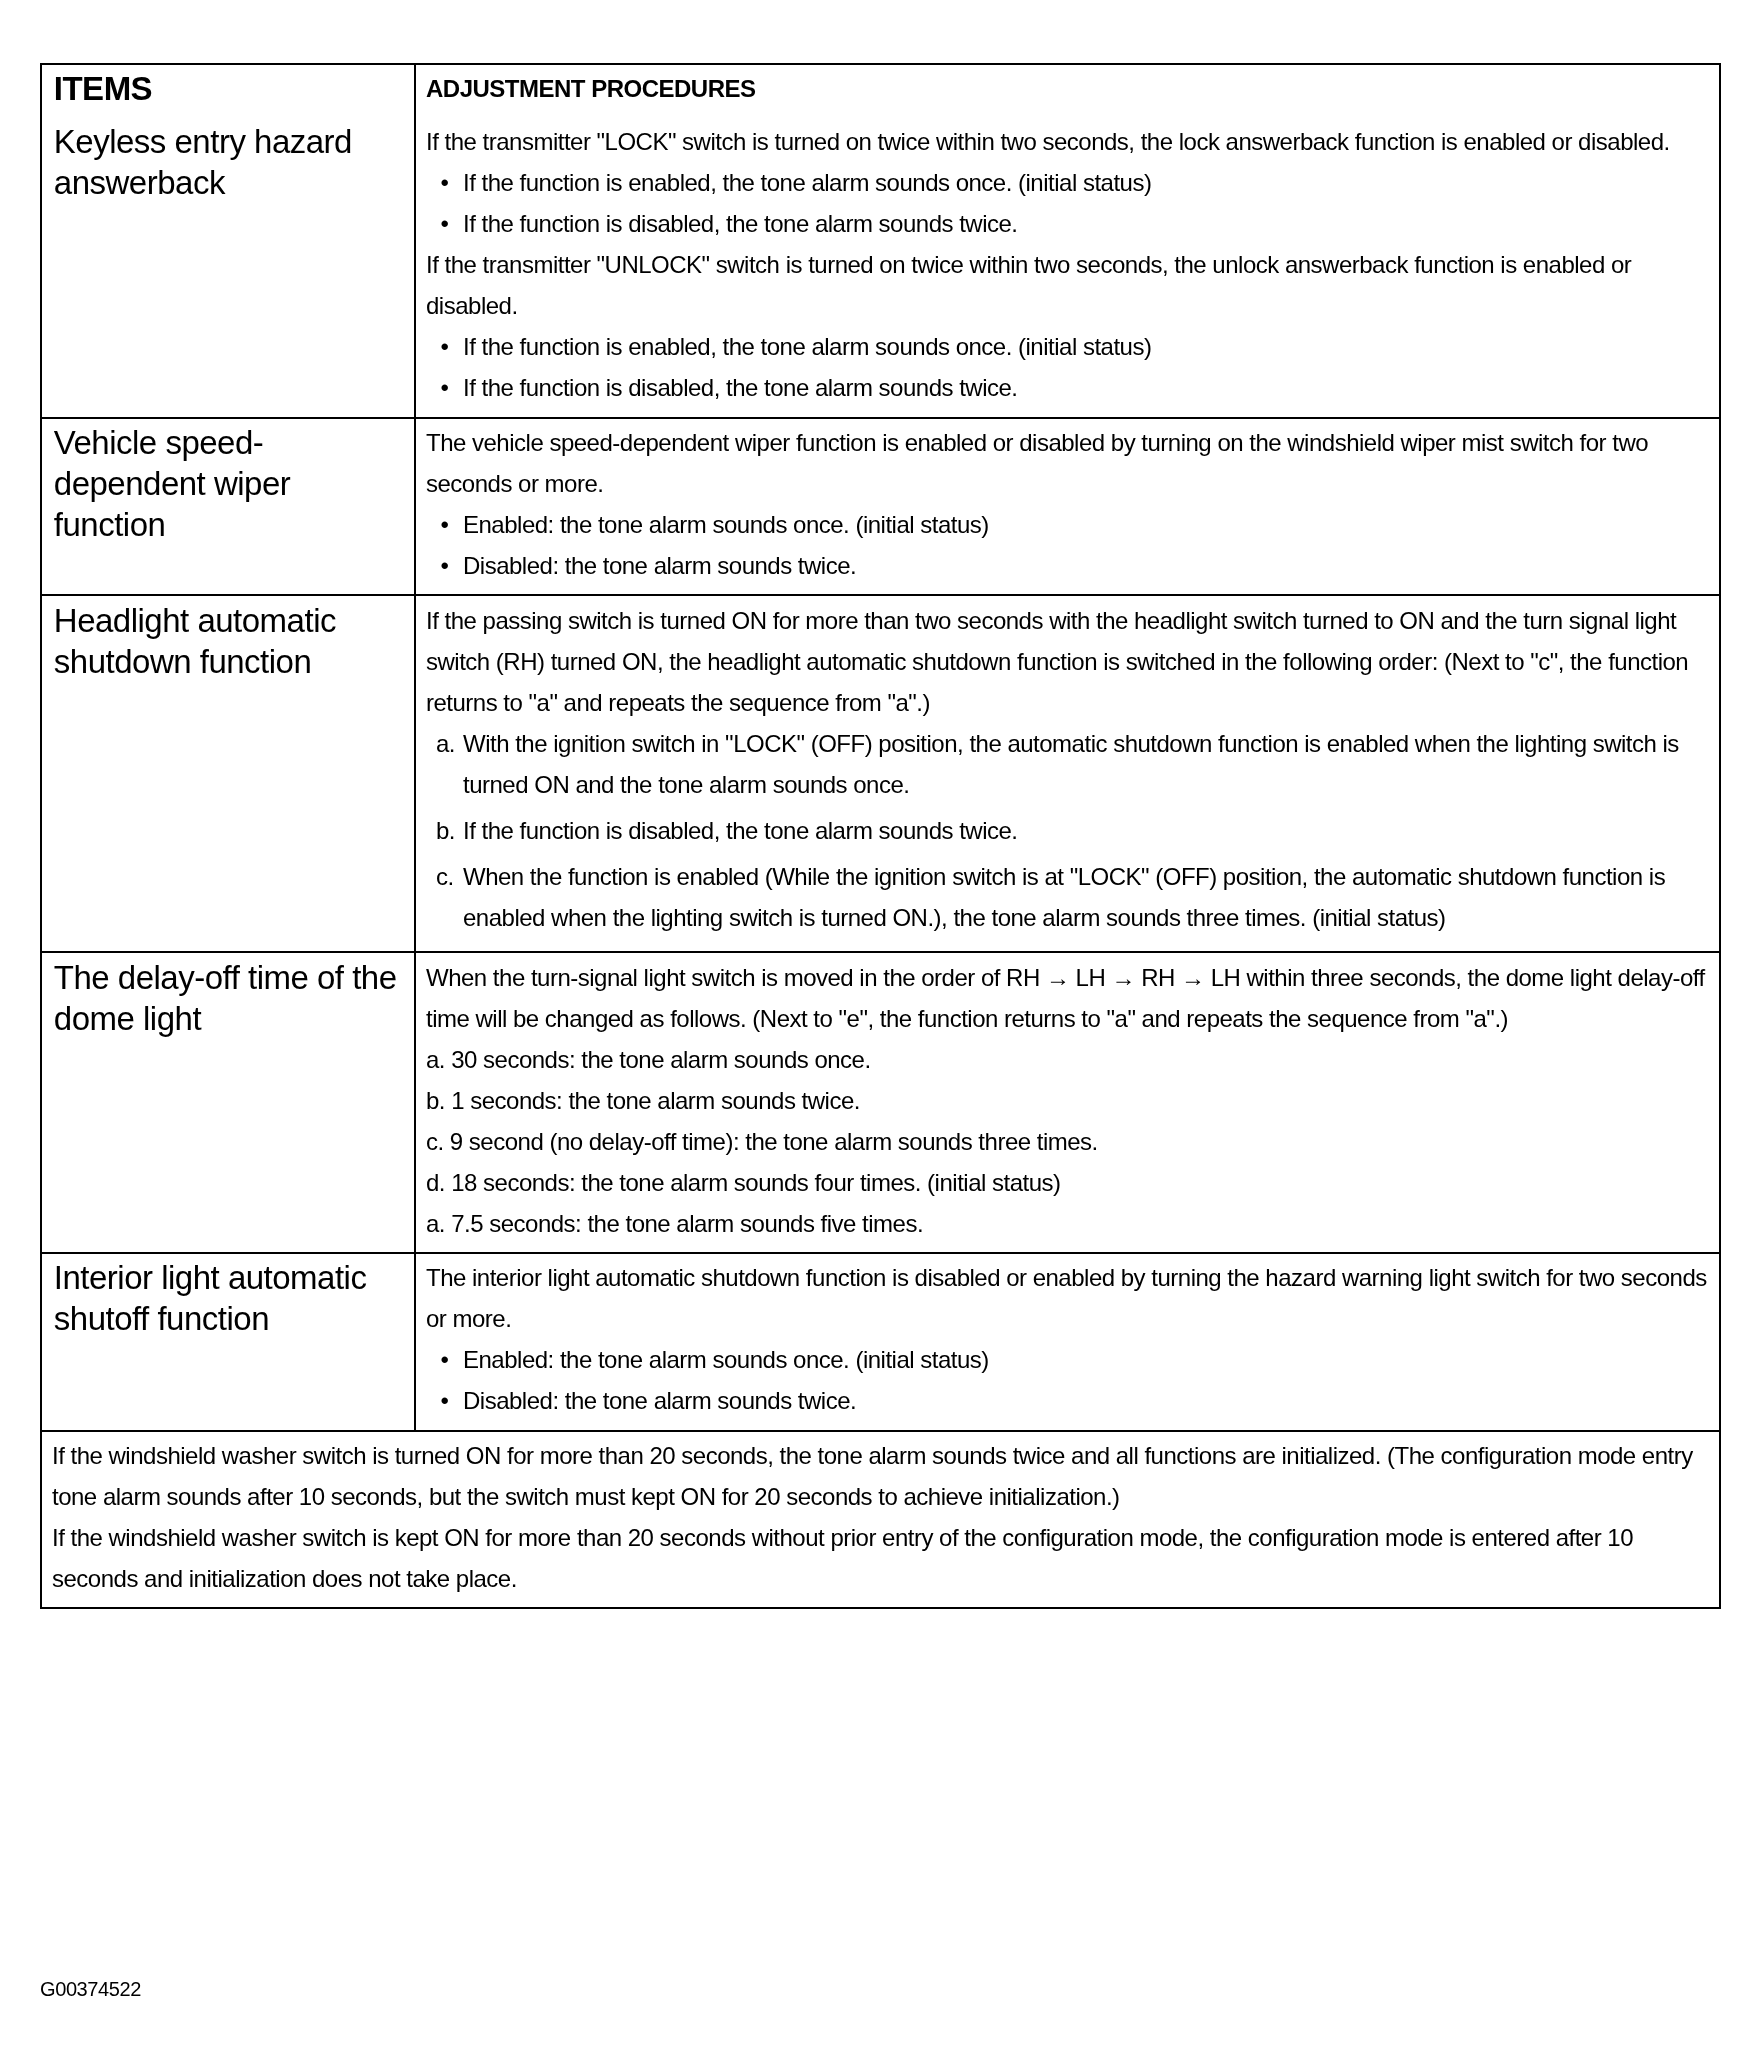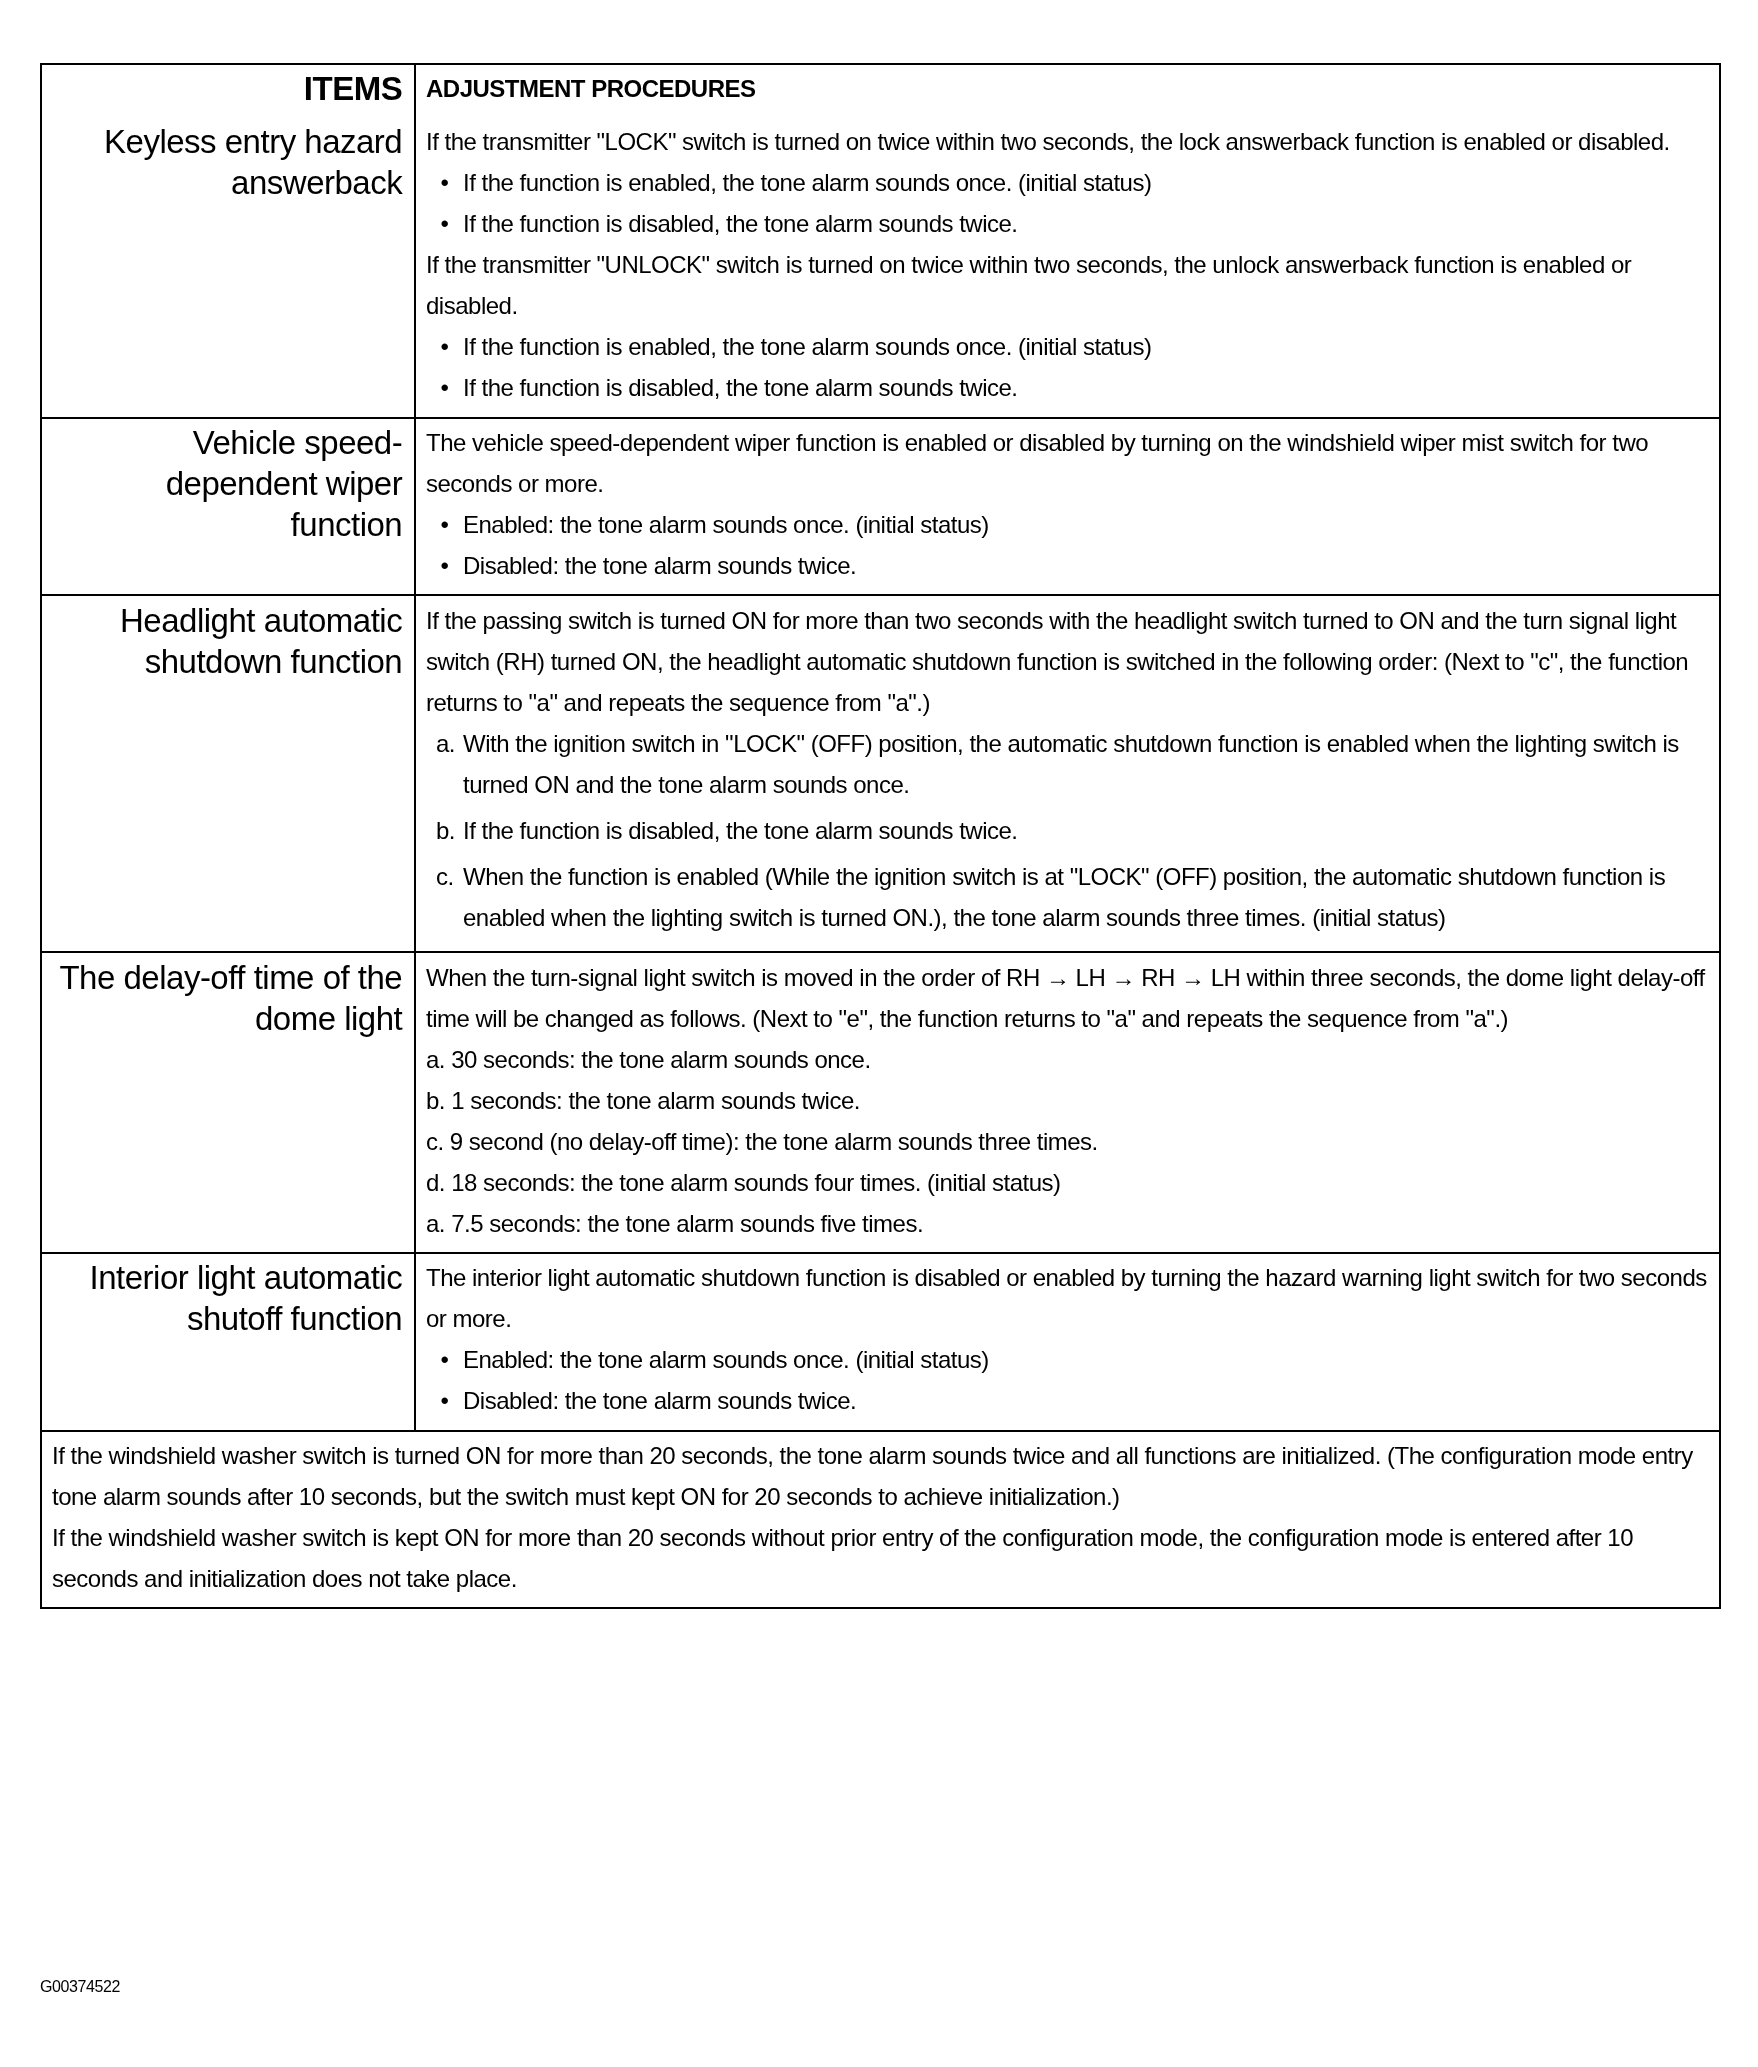--- a/index.html
+++ b/index.html
@@ -1,29 +1,29 @@
 <!DOCTYPE html>
 <html style="font-size:13.5px"><head>
 <meta charset="utf-8">
 <style>
   html, body { margin:0; padding:0; background:#ffffff; }
   body { width:1758px; height:2068px; position:relative; overflow:hidden;
          font-family:"Liberation Sans", sans-serif; color:#000; }
   .tbl { position:absolute; left:40px; top:63px; width:1677px; border:2.5px solid #000; border-collapse:collapse; }
   .row { display:flex; border-top:2.5px solid #000; }
   .row:first-child { border-top:none; }
-  .c1 { width:374px; border-right:2.5px solid #000; padding:3.4px 11.8px 8.4px 11.8px; box-sizing:border-box; font-size:33px; line-height:41px; letter-spacing:-0.5px;text-align:right; }
+  .c1 { width:374px; border-right:2.5px solid #000; padding:3.4px 11.8px 8.4px 11.8px; box-sizing:border-box; font-size:33px; line-height:41px; letter-spacing:-0.5px; }
   .c2 { flex:1; padding:3.4px 8.4px 8.4px 10px; box-sizing:border-box; font-size:24px; line-height:41px; letter-spacing:-0.5px; }
   .hdr .c1, .hdr .c2 { font-weight:bold; padding-top:3.4px; padding-bottom:8.4px; }
   .p { margin:0; }
   .bul { display:flex; margin:0; }
   .bul .dot { width:37px; flex:none; text-align:center; }
   .lst { display:flex; margin:0 0 5px 0; }
   .lst .lbl { width:37px; flex:none; padding-left:10px; box-sizing:border-box; }
-  .caption { position:absolute; left:40px; top:1978px; font-size:16px; letter-spacing:-0.4px; }
+  .caption { position:absolute; left:40px; top:1978px; font-size:20px; letter-spacing:-0.4px; }
 </style>
 </head>
 <body>
 
 <div class="tbl">
   <div class="row hdr">
     <div class="c1">ITEMS</div>
     <div class="c2">ADJUSTMENT PROCEDURES</div>
   </div>
   <div id="rows">

